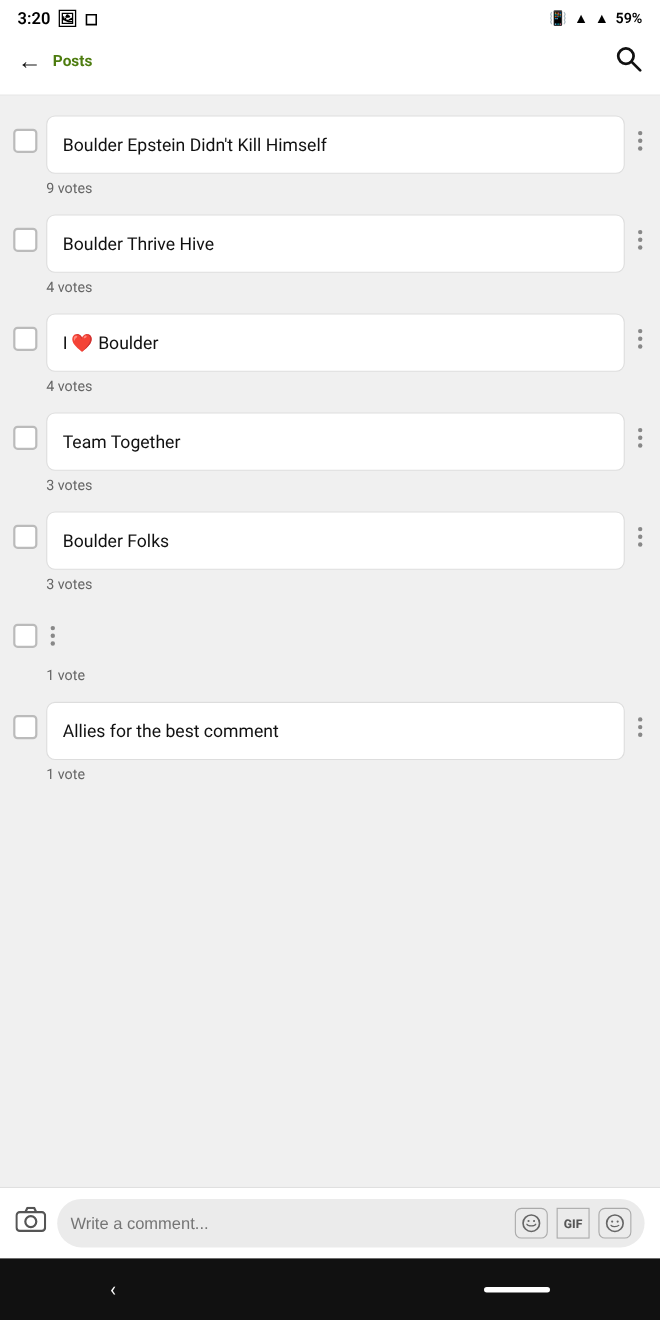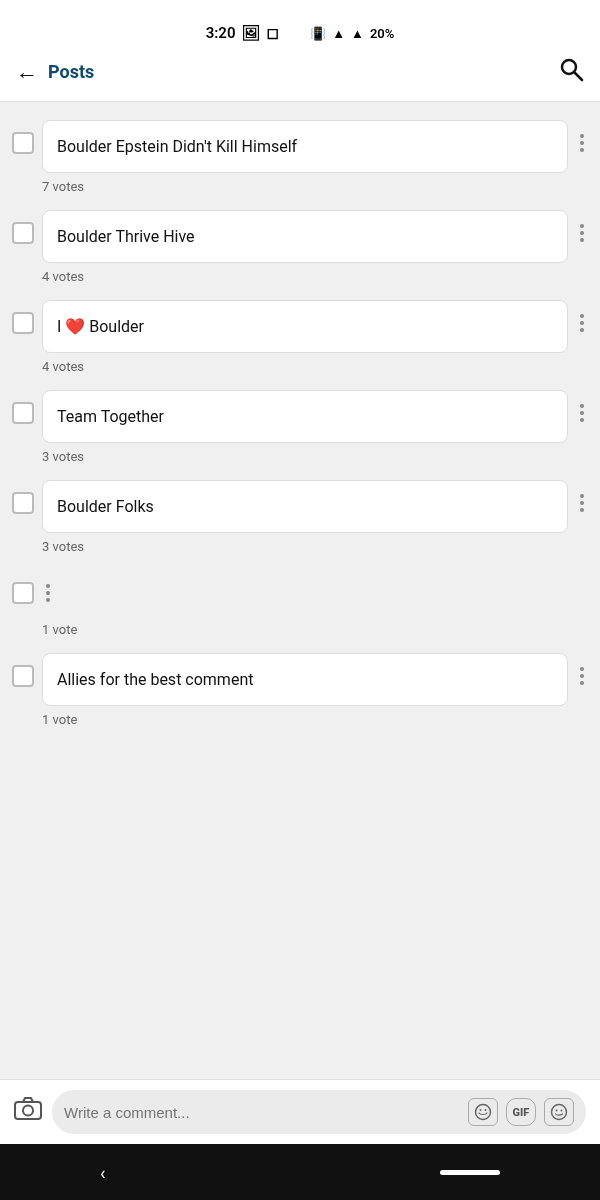--- a/index.html
+++ b/index.html
@@ -10,41 +10,41 @@
       background: #f0f0f0;
       font-family: -apple-system, BlinkMacSystemFont, 'Segoe UI', Roboto, sans-serif;
       display: flex;
       flex-direction: column;
     }
 
     
     .status-bar {
       background: #fff;
       display: flex;
-      justify-content: center;
-      align-items: center;
-      padding: 24px 16px 4px;
+      justify-content: space-between;
+      align-items: center;
+      padding: 8px 16px 4px;
       font-size: 15px;
       font-weight: 600;
       gap: 31px;
     }
     .status-left { display: flex; align-items: center; gap: 6px; }
     .status-right { display: flex; align-items: center; gap: 6px; font-size: 13px; }
 
     
     .header {
       background: #fff;
       display: flex;
       align-items: center;
       justify-content: space-between;
       padding: 10px 16px 14px;
       border-bottom: 1px solid #e0e0e0;
     }
     .header-left { display: flex; align-items: center; gap: 10px; }
-    .header-title { font-size: 18px; font-weight: 700; color: #0c4a6e; text-align: center; }
+    .header-title { font-size: 14px; font-weight: 700; color: #4d7c0f; text-align: center; }
     .back-arrow { font-size: 22px; color: #111; cursor: pointer; }
     .search-icon-btn { font-size: 22px; color: #111; cursor: pointer; font-weight: 900; }
 
     
     .posts-list {
       flex: 1;
       background: #f0f0f0;
       padding: 10px 0;
       overflow-y: auto;
     }
@@ -176,21 +176,21 @@
 <div class="status-bar">
   <div class="status-left">
     <span>3:20</span>
     <span>🖼</span>
     <span>◻</span>
   </div>
   <div class="status-right">
     <span>📳</span>
     <span>▲</span>
     <span>▲</span>
-    <span>20%</span>
+    <span>59%</span>
   </div>
 </div>
 
 <div class="header">
   <div class="header-left">
     <span class="back-arrow">←</span>
     <span class="header-title">Posts</span>
   </div>
   <span class="search-icon-btn">
     <svg width="26" height="26" viewBox="0 0 26 26" fill="none">
@@ -204,21 +204,21 @@
 <div>
       <div class="post-item">
         <div class="post-checkbox"></div>
         <div class="post-card">Boulder Epstein Didn't Kill Himself</div>
         <div class="post-more">
           <span></span>
           <span></span>
           <span></span>
         </div>
       </div>
-      <div class="post-votes">7 votes</div>
+      <div class="post-votes">9 votes</div>
     </div>
     <div>
       <div class="post-item">
         <div class="post-checkbox"></div>
         <div class="post-card">Boulder Thrive Hive</div>
         <div class="post-more">
           <span></span>
           <span></span>
           <span></span>
         </div>
@@ -298,21 +298,21 @@
     <input class="comment-input" type="text" placeholder="Write a comment..." style="">
     <div class="comment-actions">
       <div class="comment-action-btn">
         <svg width="18" height="18" viewBox="0 0 18 18" fill="none">
           <circle cx="9" cy="9" r="7.5" stroke="#666" stroke-width="1.5"></circle>
           <path d="M5 10c1 2 7 2 8 0" stroke="#666" stroke-width="1.2" stroke-linecap="round"></path>
           <circle cx="6.5" cy="7" r="1" fill="#666"></circle>
           <circle cx="11.5" cy="7" r="1" fill="#666"></circle>
         </svg>
       </div>
-      <div class="comment-action-btn" style="font-size:11px; font-weight:800; color:#555; border:1.5px solid #aaa; border-radius:10px;">GIF</div>
+      <div class="comment-action-btn" style="font-size:11px; font-weight:800; color:#555; border:1.5px solid #aaa; border-radius:0;">GIF</div>
       <div class="comment-action-btn">
         <svg width="18" height="18" viewBox="0 0 18 18" fill="none">
           <circle cx="9" cy="9" r="7.5" stroke="#666" stroke-width="1.5"></circle>
           <path d="M5.5 11c1 1.5 5.5 1.5 7 0" stroke="#666" stroke-width="1.2" stroke-linecap="round"></path>
           <circle cx="6.5" cy="7.5" r="1" fill="#666"></circle>
           <circle cx="11.5" cy="7.5" r="1" fill="#666"></circle>
         </svg>
       </div>
     </div>
   </div>

